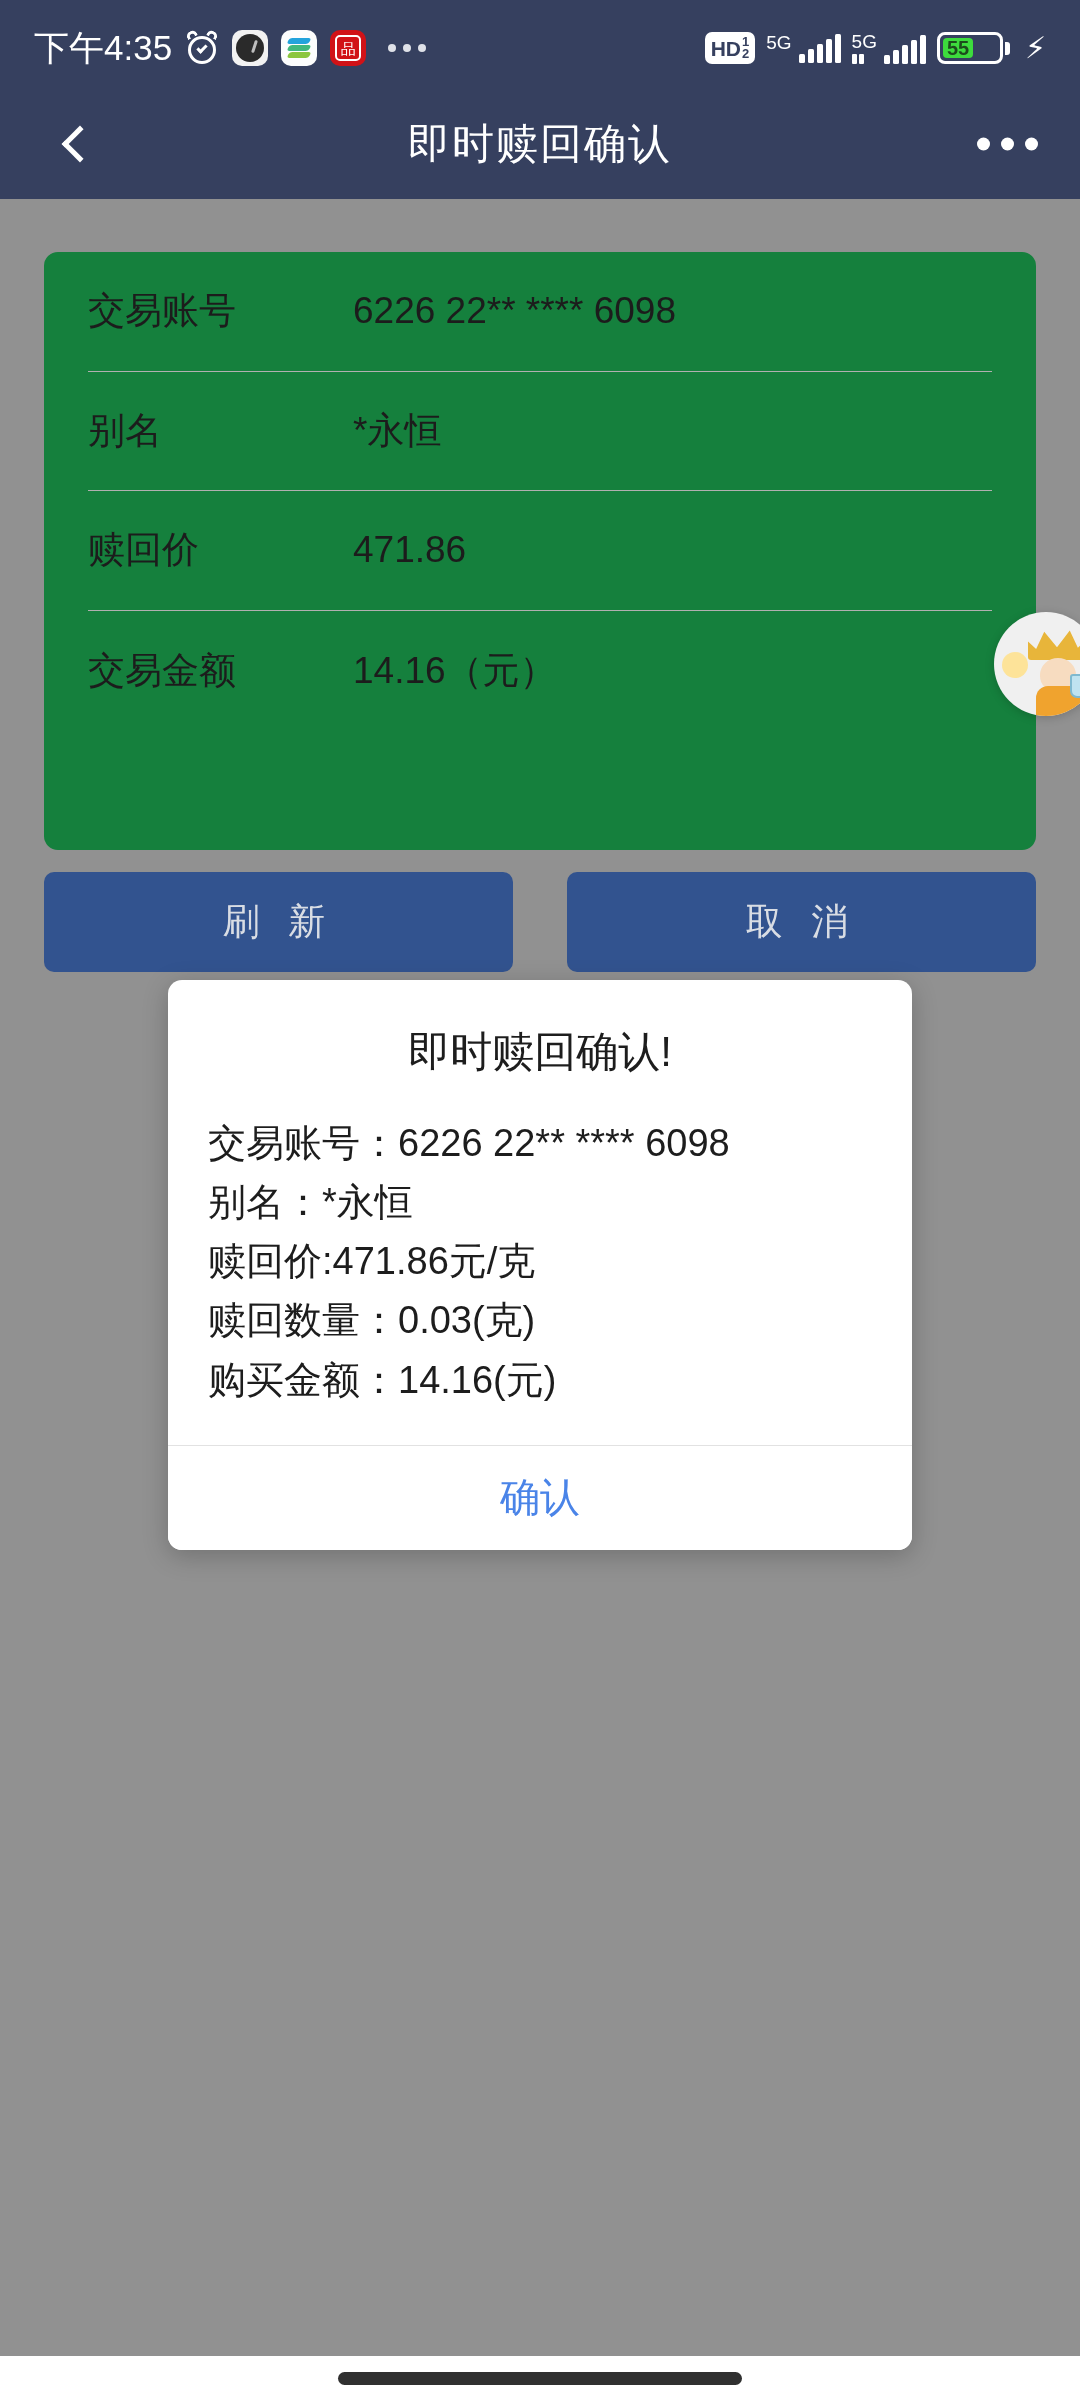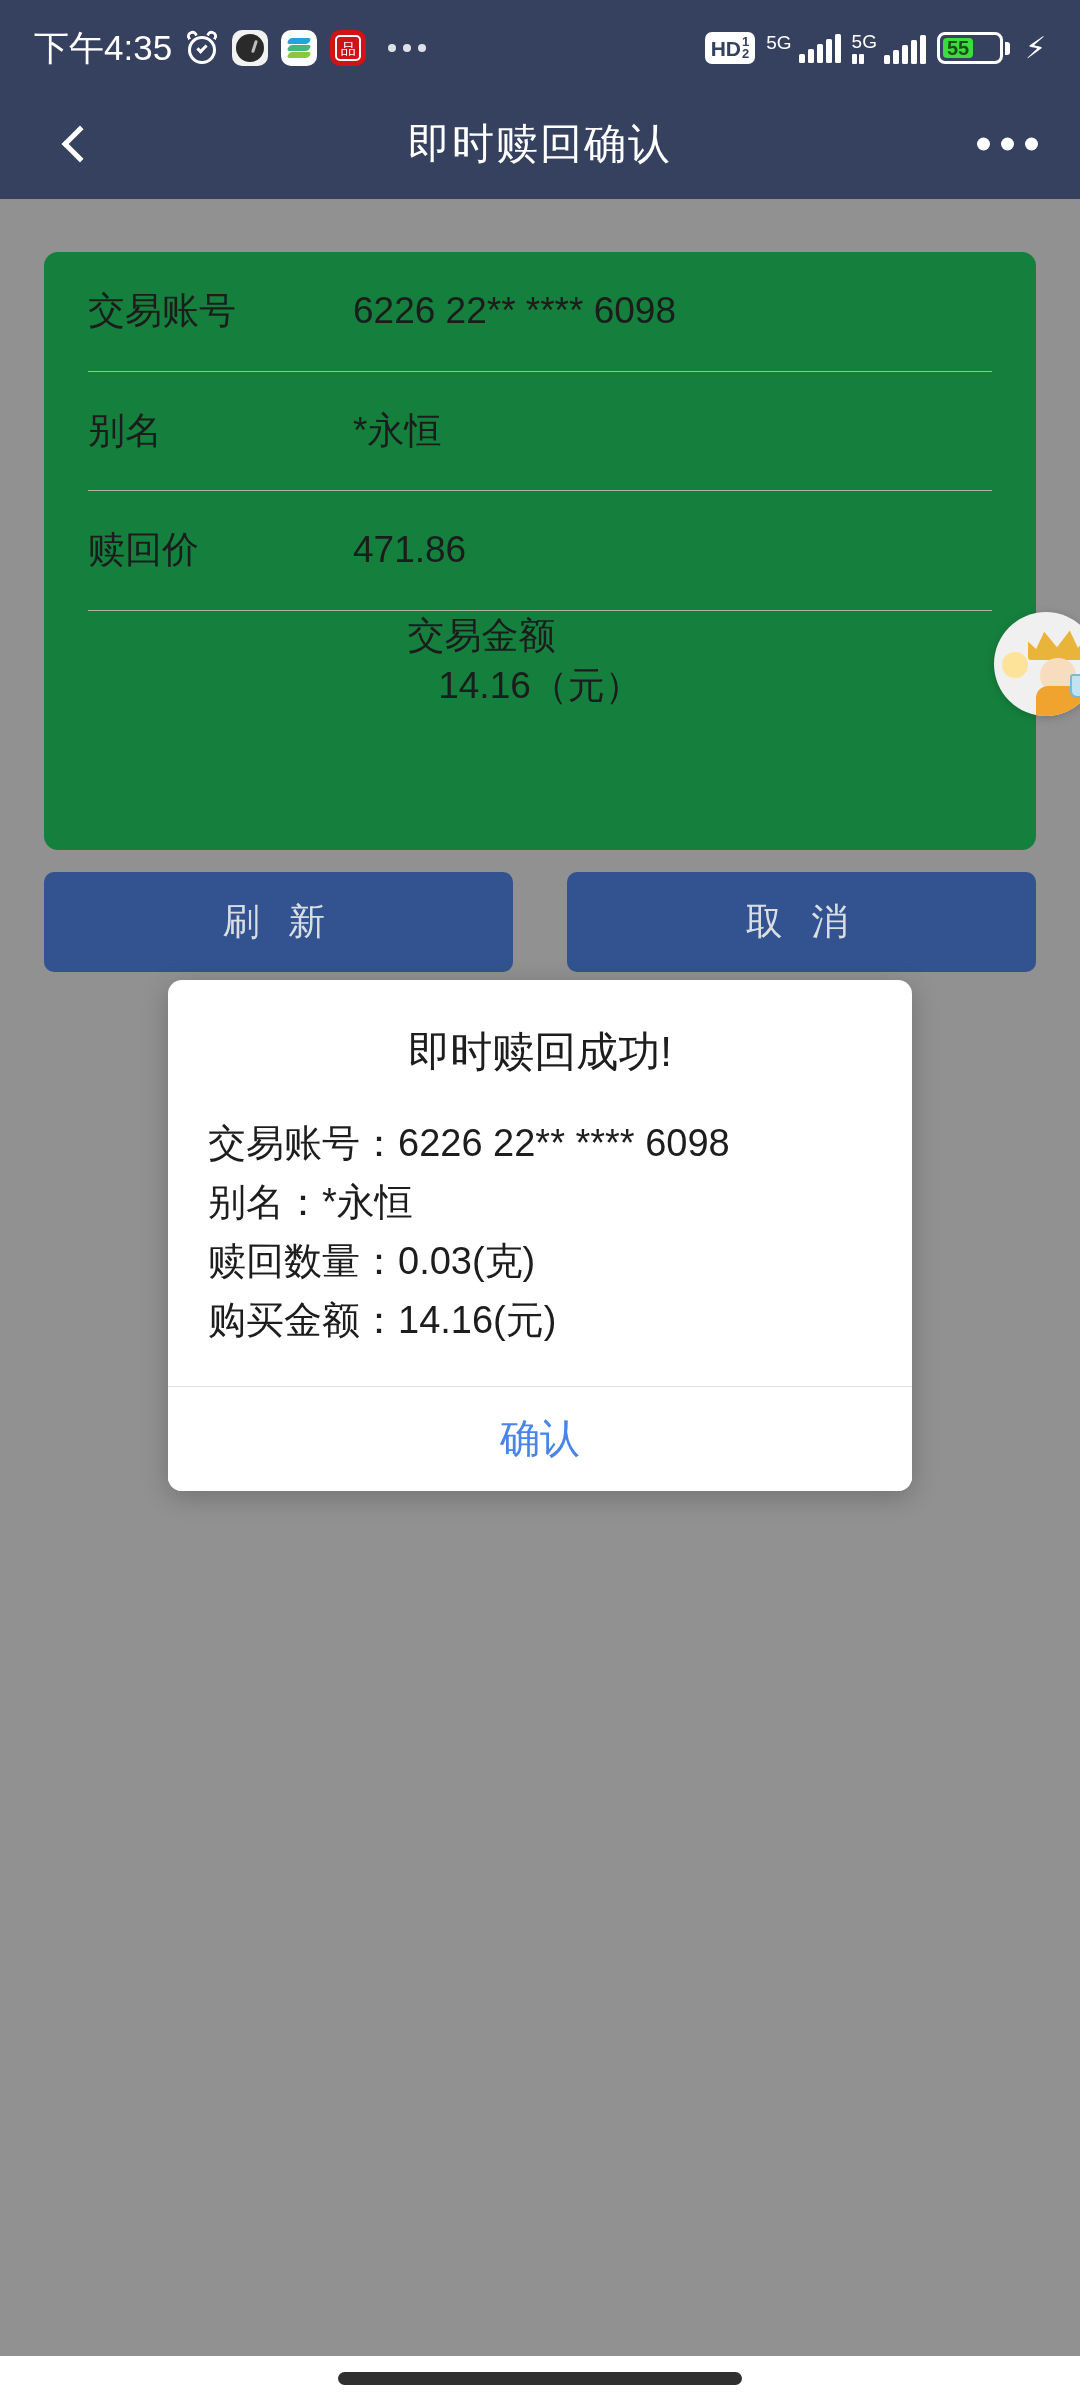--- a/index.html
+++ b/index.html
@@ -123,21 +123,21 @@
 
   
   .card {
     position:absolute; left:44px; top:252px; width:992px; height:598px;
     background:#15803d; border-radius:14px; padding:0 44px;
   }
   .row {
     height:119.6px; display:flex; align-items:center;
     border-bottom:1px solid #b0b0b0;
   }
-  .row:last-child { border-bottom:none;flex-direction:column; }
+  .row:last-child { border-bottom:none; }
   .row .lbl { width:265px; font-size:37px; color:#1c1c1c; }
   .row .val { font-size:37px; color:#1c1c1c; }
 
   
   .actions {
     position:absolute; left:44px; top:872px; width:992px;
     display:flex; gap:54px;
   }
   .btn {
     flex:1; height:100px; background:#32538f; border-radius:10px;
@@ -331,23 +331,24 @@
       <span class="fw-glow"></span>
       <span class="fw-crown"></span>
       <span class="fw-face"></span>
       <span class="fw-body"></span>
       <span class="fw-cup"></span>
     </div>
   </div>
 
   <div class="dialog">
     <div class="dlg-body">
-      <div class="dlg-title">即时赎回成功!</div>
+      <div class="dlg-title">即时赎回确认!</div>
       <div class="dlg-line">交易账号：6226 22** **** 6098</div>
       <div class="dlg-line">别名：*永恒</div>
+      <div class="dlg-line">赎回价:471.86元/克</div>
       <div class="dlg-line">赎回数量：0.03(克)</div>
       <div class="dlg-line">购买金额：14.16(元)</div>
     </div>
     <div class="dlg-divider"></div>
     <button class="dlg-confirm">确认</button>
   </div>
 
   <div class="navbar">
     <div class="gesture-pill"></div>
   </div>

